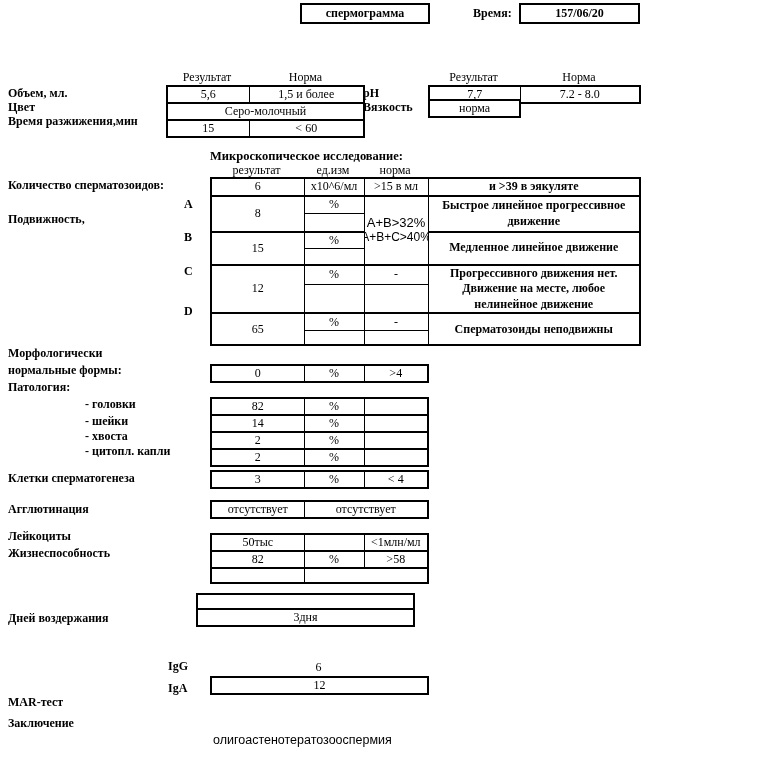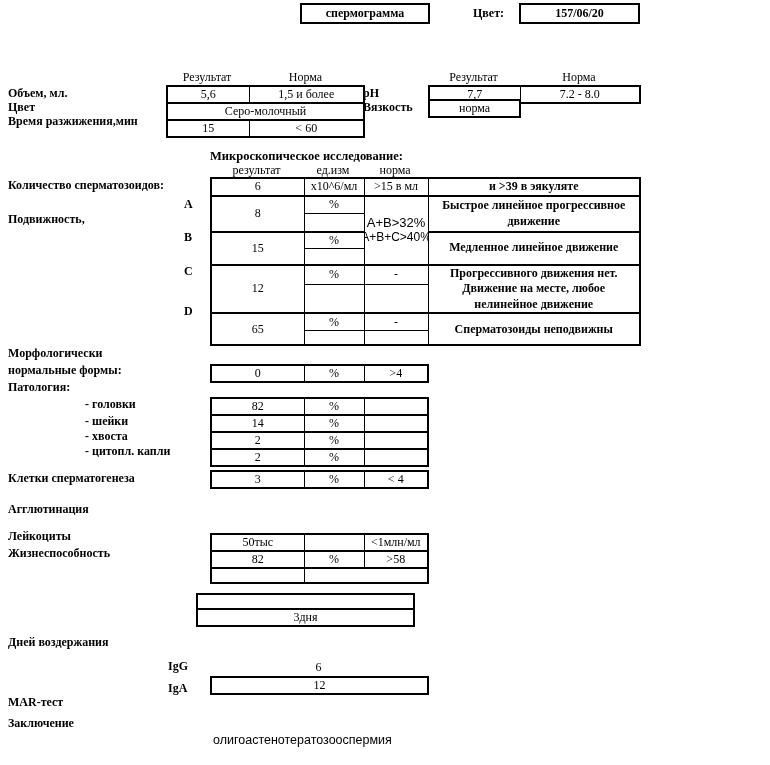--- a/index.html
+++ b/index.html
@@ -34,21 +34,21 @@
   .h14{height:14px}.h15{height:15px}.h16{height:16px}.h17{height:17px}.h18{height:18px}.h25{height:25px}
 </style>
 </head>
 <body>
 
 <div class="page">
 
   <div class="box" style="left:300px; top:3px; width:130px; height:21px;">
     <span>спермограмма</span>
   </div>
-  <span class="lbl" style="left:473px; top:7px;">Цвет:</span>
+  <span class="lbl" style="left:473px; top:7px;">Время:</span>
   <div class="box" style="left:519px; top:3px; width:121px; height:21px;">
     <span>157/06/20</span>
   </div>
 
 
   <div class="hdr" style="left:166px; top:71px; width:82px;">Результат</div>
   <div class="hdr" style="left:248px; top:71px; width:115px;">Норма</div>
 
   <span class="lbl" style="left:8px; top:87px;">Объем, мл.</span>
   <span class="lbl" style="left:8px; top:101px;">Цвет</span>
@@ -239,20 +239,33 @@
     <tbody>
         <tr class="h15">
       <td>3</td>
       <td>%</td>
       <td>&lt; 4</td>
     </tr>
   </tbody>
     </table>
 
   <span class="lbl" style="left:8px; top:503px;">Агглютинация</span>
+  <table class="t" style="left:210px; top:500px; width:217px;">
+    <colgroup>
+        <col style="width:93px">
+        <col style="width:60px">
+        <col style="width:64px">
+      </colgroup>
+    <tbody>
+        <tr class="h16">
+      <td>отсутствует</td>
+      <td colspan="2">отсутствует</td>
+    </tr>
+  </tbody>
+    </table>
 
   <span class="lbl" style="left:8px; top:530px;">Лейкоциты</span>
   <span class="lbl" style="left:8px; top:547px;">Жизнеспособность</span>
   <table class="t thick" style="left:210px; top:533px; width:217px;">
     <colgroup>
         <col style="width:93px">
         <col style="width:60px">
         <col style="width:64px">
       </colgroup>
     <tbody>
@@ -266,21 +279,21 @@
       <td>%</td>
       <td>&gt;58</td>
     </tr>
     <tr class="h15">
       <td></td>
       <td colspan="2"></td>
     </tr>
   </tbody>
     </table>
 
-  <span class="lbl" style="left:8px; top:636px;">Дней воздержания</span>
+  <span class="lbl" style="left:8px; top:612px;">Дней воздержания</span>
   <table class="t thick" style="left:196px; top:593px; width:217px;">
     <colgroup>
         <col style="width:217px">
       </colgroup>
     <tbody>
         <tr class="h15">
       <td></td>
     </tr>
     <tr class="h16">
       <td>3дня</td>

